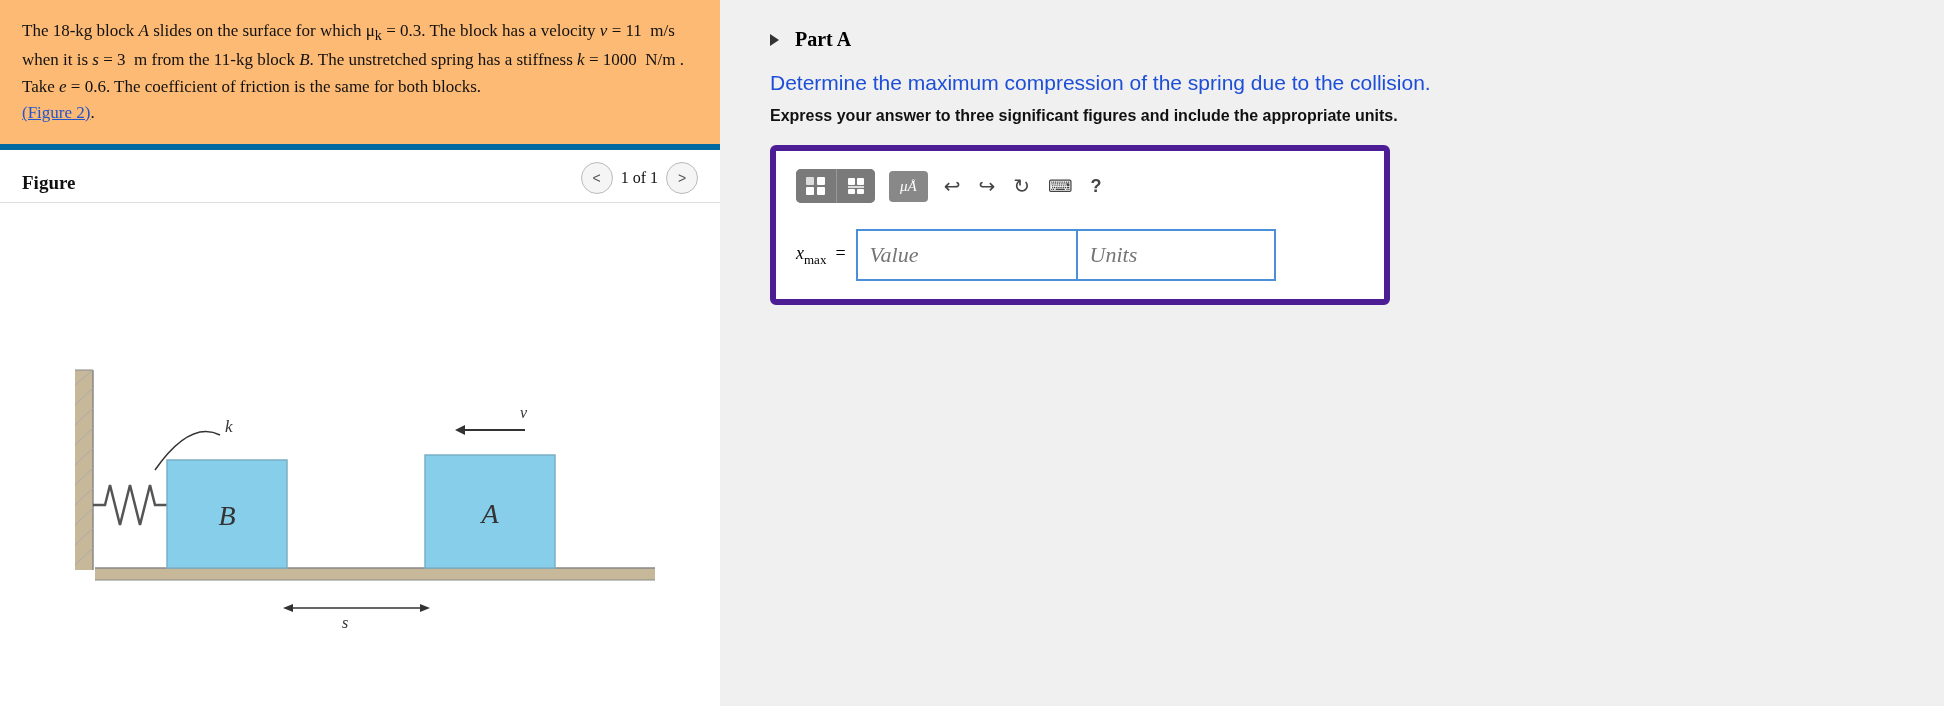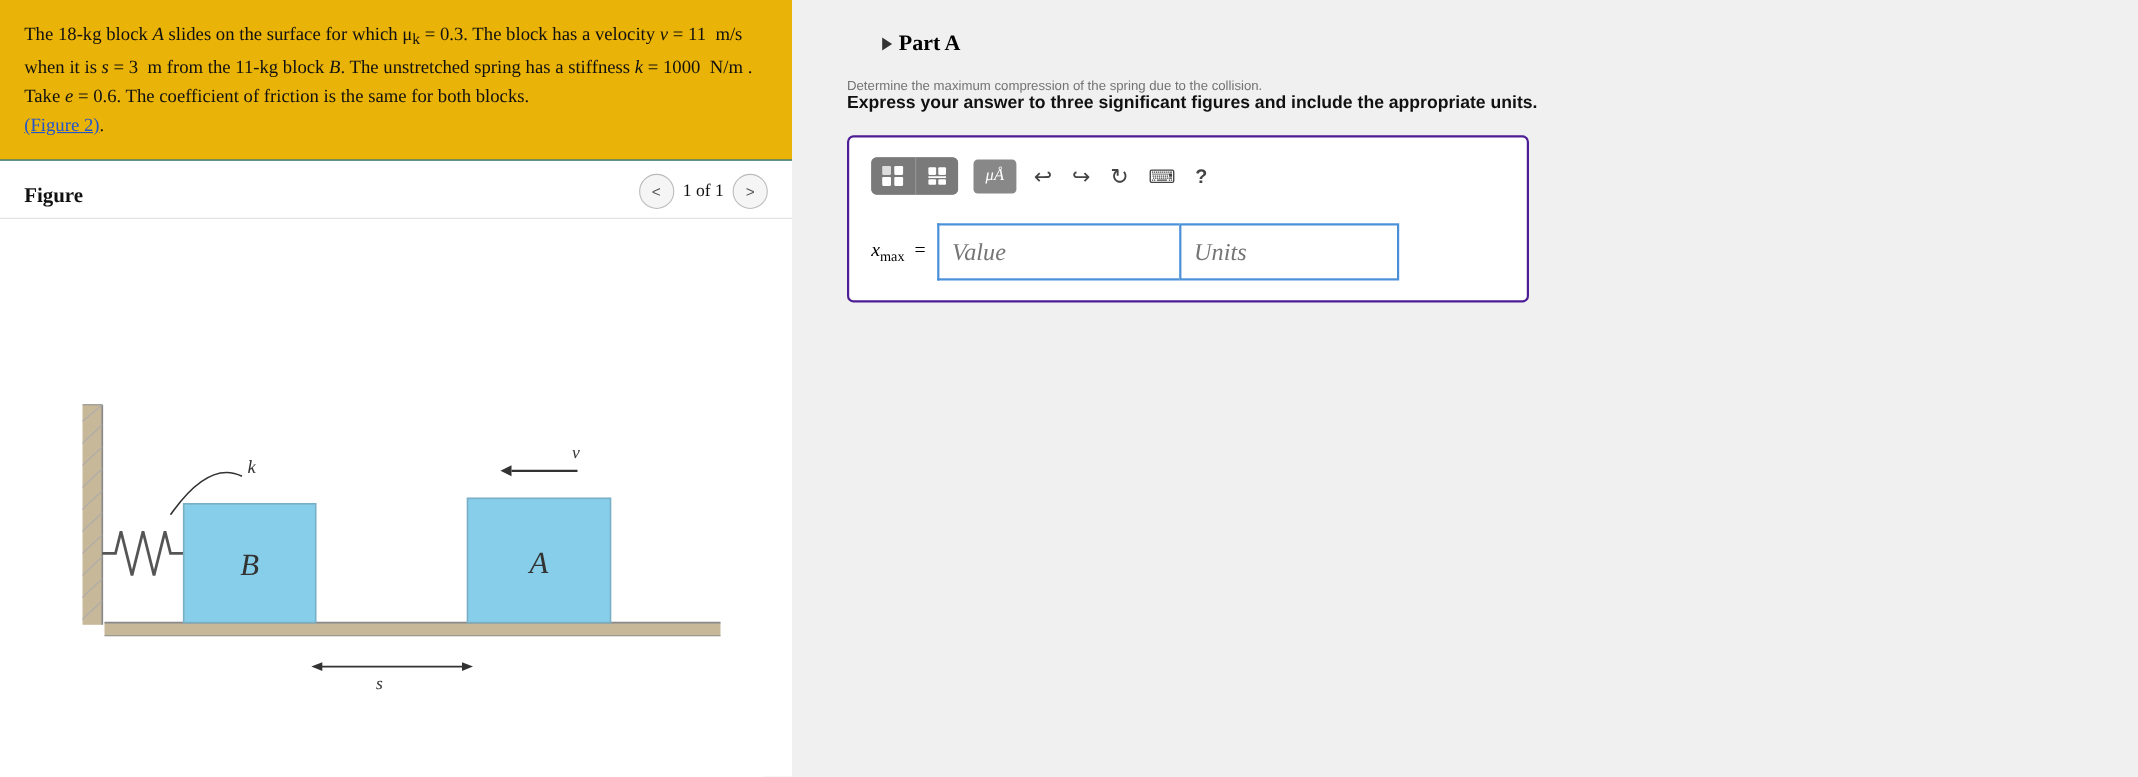--- a/index.html
+++ b/index.html
@@ -11,26 +11,26 @@
       min-height: 706px;
     }
     .left-panel {
       width: 720px;
       background: #fff;
       padding: 0;
       display: flex;
       flex-direction: column;
     }
     .problem-text {
-      background: #eab308;
+      background: #fdba74;
       padding: 18px 22px 18px 22px;
       font-size: 17px;
       line-height: 1.55;
       color: #111;
-      border-bottom: 1px solid #0369a1;
+      border-bottom: 6px solid #0369a1;
     }
     .problem-text a {
       color: #2255cc;
       text-decoration: underline;
     }
     .figure-header {
       display: flex;
       align-items: flex-end;
       justify-content: space-between;
       padding: 12px 22px 8px 22px;
@@ -75,49 +75,49 @@
     .right-panel {
       flex: 1;
       background: #f0f0f0;
       padding: 28px 40px 28px 50px;
       display: flex;
       flex-direction: column;
     }
     .part-a-header {
       display: flex;
       align-items: center;
-      gap: 6px;
+      gap: 16px;
       font-size: 20px;
       font-weight: bold;
       margin-bottom: 20px;
-      margin-left: 32px;
     }
     .triangle-icon {
       width: 0;
       height: 0;
       border-left: 9px solid #333;
       border-top: 6px solid transparent;
       border-bottom: 6px solid transparent;
       display: inline-block;
     }
     .question-text {
-      font-size: 12px;
-      color: #737373;
+      font-size: 21px;
+      color: #1d4ed8;
+      margin-bottom: 12px;
       font-family: Arial, sans-serif;
     }
     .express-text {
       font-size: 16px;
       color: #111;
       font-weight: bold;
       font-family: Arial, sans-serif;
       margin-bottom: 20px;
     }
     .answer-box {
       background: #fff;
-      border: 2px solid #4c1d95;
+      border: 6px solid #4c1d95;
       border-radius: 6px;
       padding: 18px 20px 18px 20px;
       max-width: 620px;
     }
     .toolbar {
       display: flex;
       align-items: center;
       gap: 14px;
       margin-bottom: 18px;
       padding-bottom: 8px;

